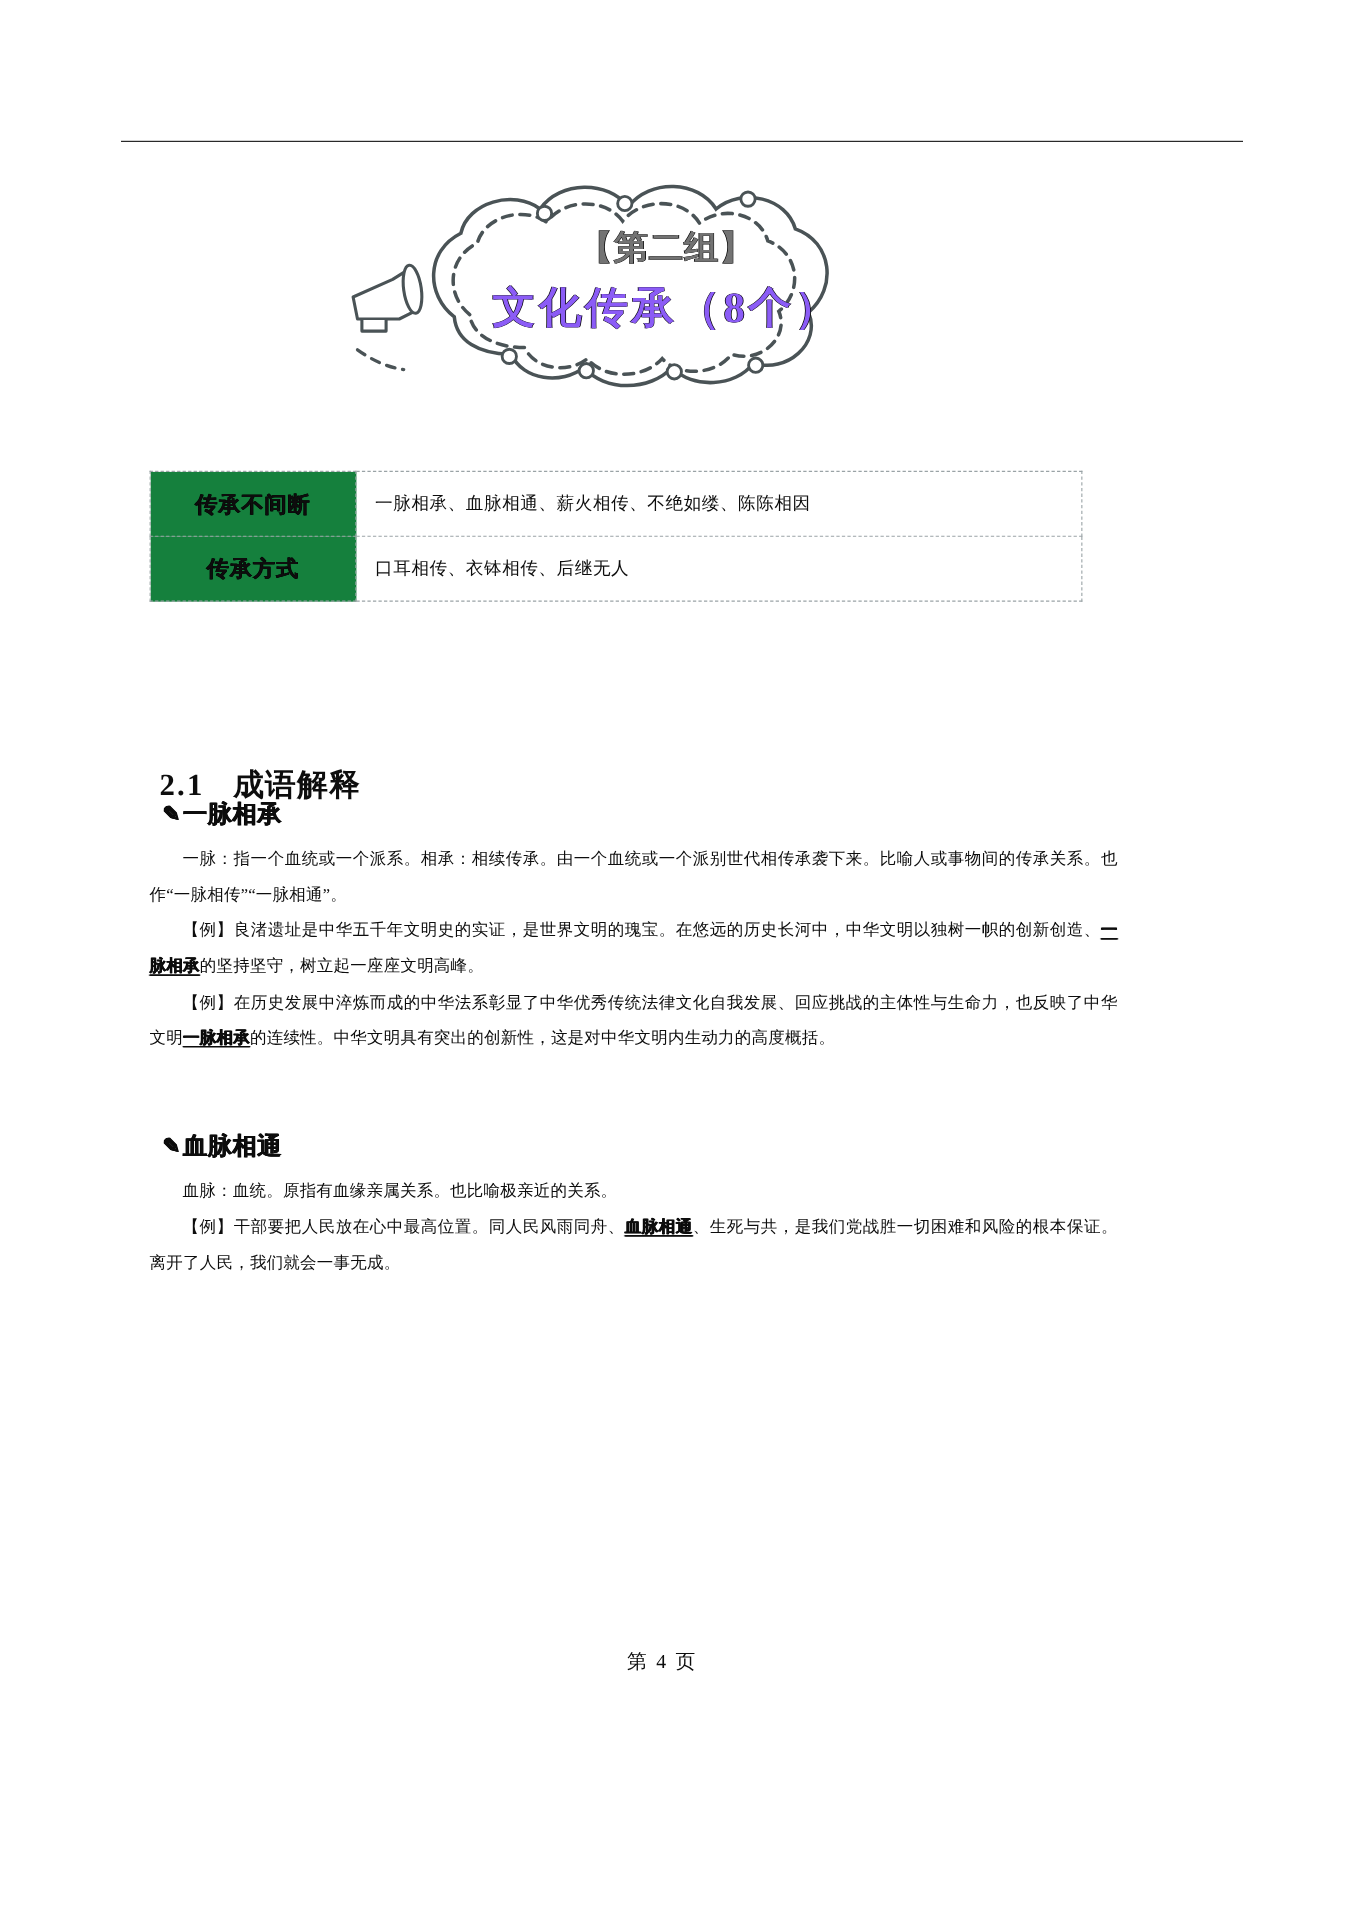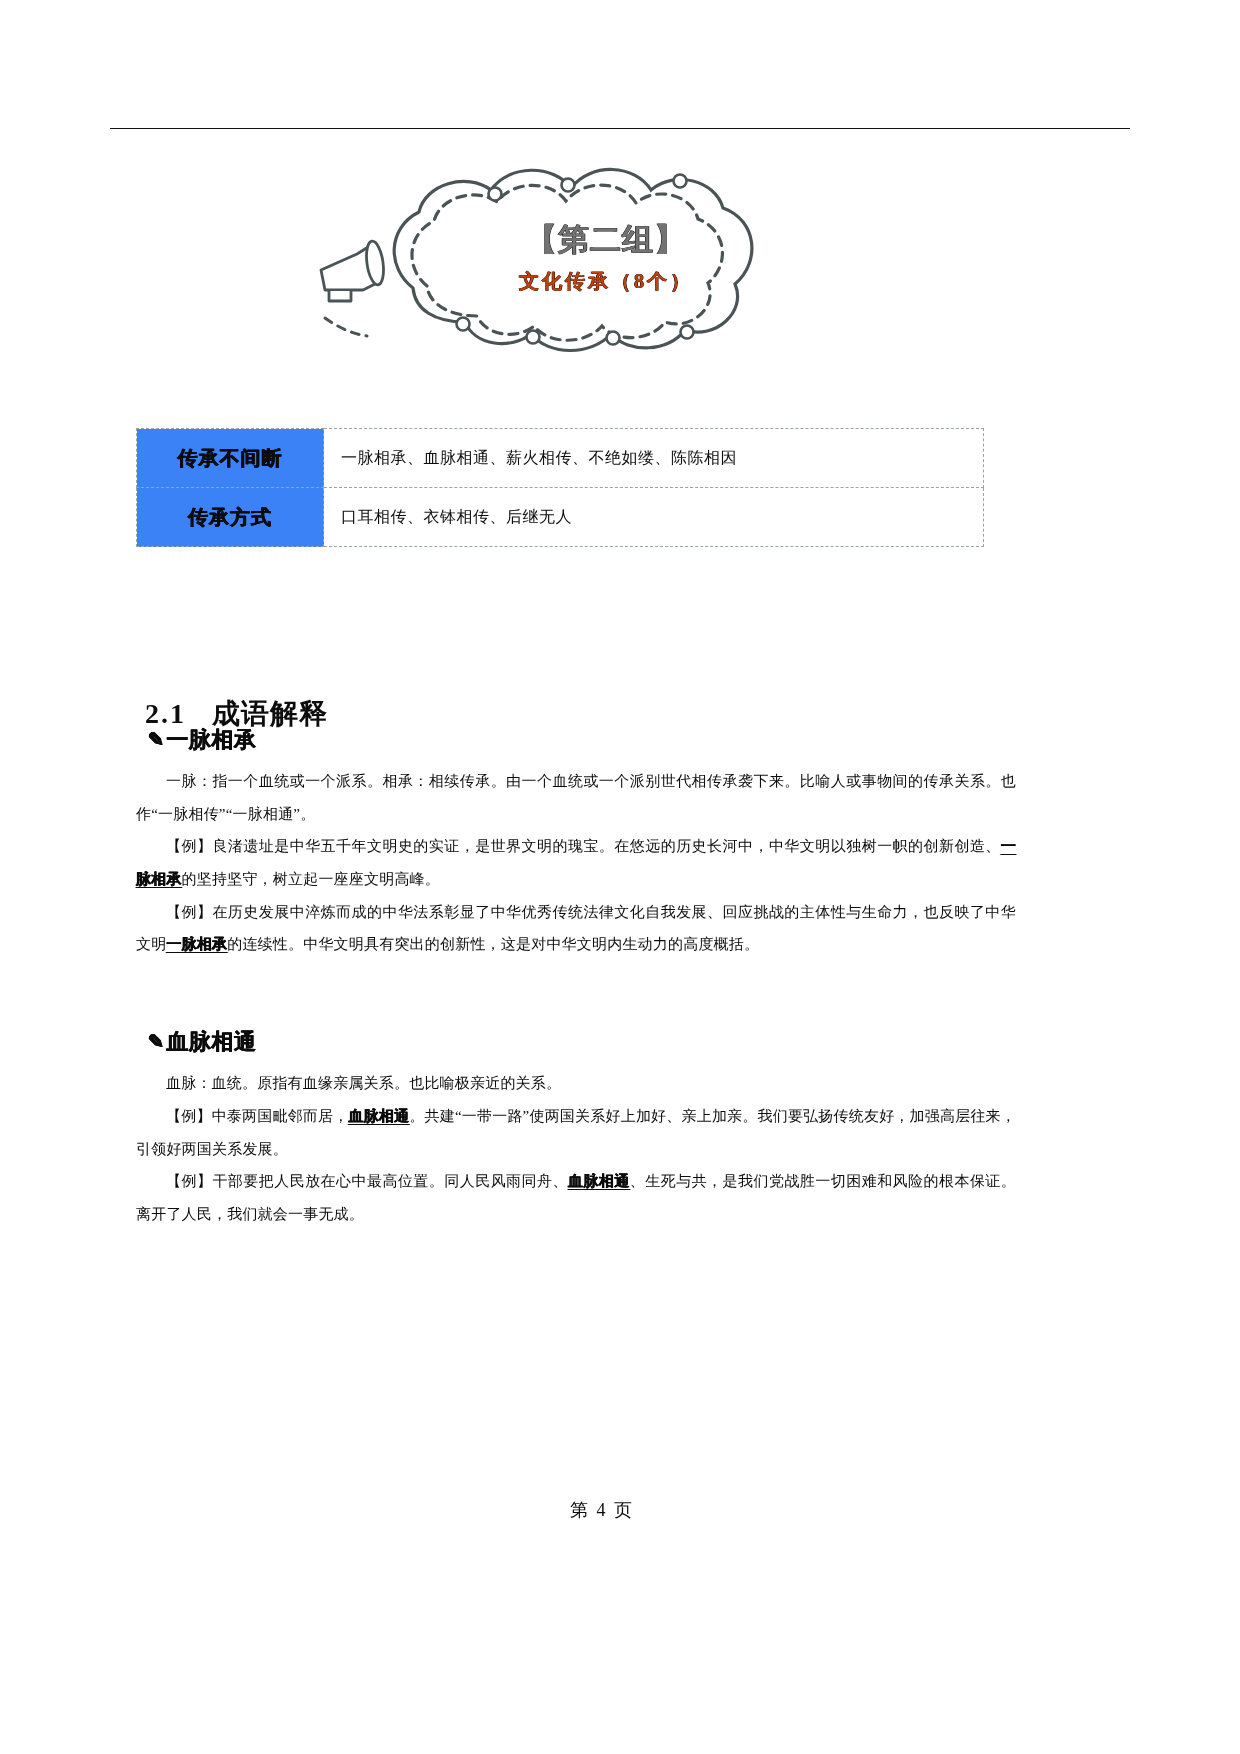--- a/index.html
+++ b/index.html
@@ -34,39 +34,39 @@
     pointer-events:none;
   }
   .banner-line1{
     font-family:"Liberation Serif","DejaVu Serif",serif;
     font-size:31px;font-weight:bold;letter-spacing:1px;
     color:#737373;line-height:1.35;
     text-shadow:0.6px 0 0 #000,-0.6px 0 0 #000;
   }
   .banner-line2{
     font-family:"Liberation Serif","DejaVu Serif",serif;
-    font-size:20px;font-weight:bold;letter-spacing:3px;
-    color:#c2410c;line-height:1.5;margin-top:6px;
+    font-size:39px;font-weight:bold;letter-spacing:3px;
+    color:#8b5cf6;line-height:1.5;margin-top:6px;
     text-shadow:0.6px 0 0 #000,-0.6px 0 0 #000;
   }
   
   .idiom-table{
     position:absolute;
     left:136px;top:428px;width:848px;
     border-collapse:collapse;
     table-layout:fixed;
   }
   .idiom-table td{
     border:1.3px dashed #9aa3a6;
     padding:0;
     vertical-align:middle;
   }
   .idiom-table .label-cell{
     width:186px;
-    background:#3b82f6;
+    background:#15803d;
     text-align:center;
     font-weight:bold;
     font-size:20px;
     letter-spacing:1px;
     height:58px;
     text-shadow:0.4px 0 0 #000,-0.4px 0 0 #000;
   }
   .idiom-table .value-cell{
     padding-left:17px;
     font-size:16px;
@@ -220,21 +220,20 @@
     <p class="para"><span>【例】</span><span>在历史发展中淬炼而成的中华法系彰显了中华优秀传统法律文化自我发展、回应挑战的主体性与生命力，也反映了中华文明</span><span class="kw">一脉相承</span><span>的连续性。中华文明具有突出的创新性，这是对中华文明内生动力的高度概括。</span></p>
 
     <div class="gap-lg"></div>
 
     <div class="idiom-heading">
       <span class="pen-icon">✎</span>
         <span>血脉相通</span>
     </div>
     <p class="para">血脉：血统。原指有血缘亲属关系。也比喻极亲近的关系。</p>
 
-    <p class="para"><span>【例】</span><span>中泰两国毗邻而居，</span><span class="kw">血脉相通</span><span>。共建“一带一路”使两国关系好上加好、亲上加亲。我们要弘扬传统友好，加强高层往来，引领好两国关系发展。</span></p>
 
     <p class="para"><span>【例】</span><span>干部要把人民放在心中最高位置。同人民风雨同舟、</span><span class="kw">血脉相通</span><span>、生死与共，是我们党战胜一切困难和风险的根本保证。离开了人民，我们就会一事无成。</span></p>
 
   </div>
 
   <div class="footer">
     <span>第</span>
     <span class="pno">4</span>
     <span>页</span>
   </div>

